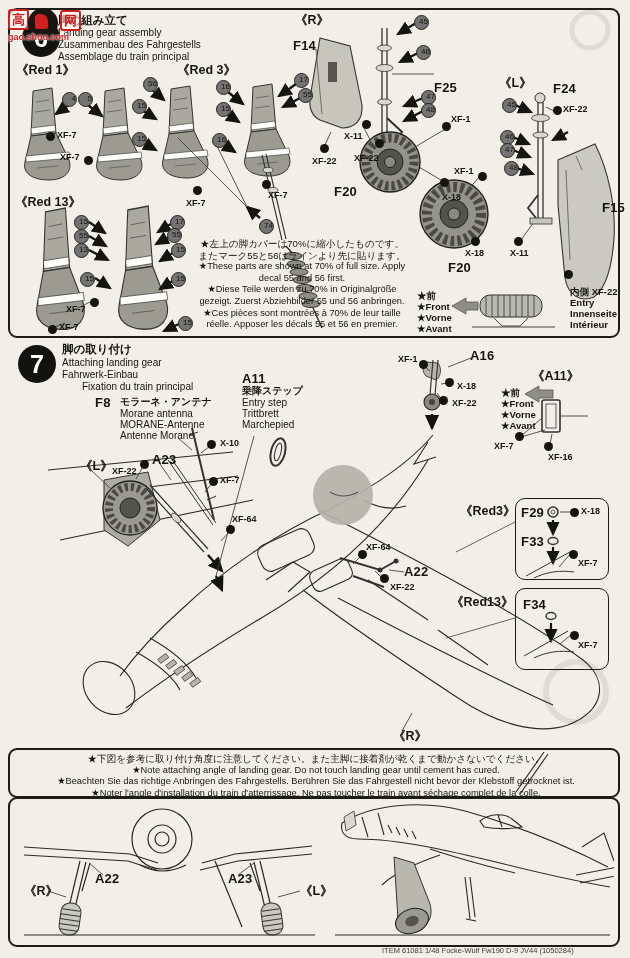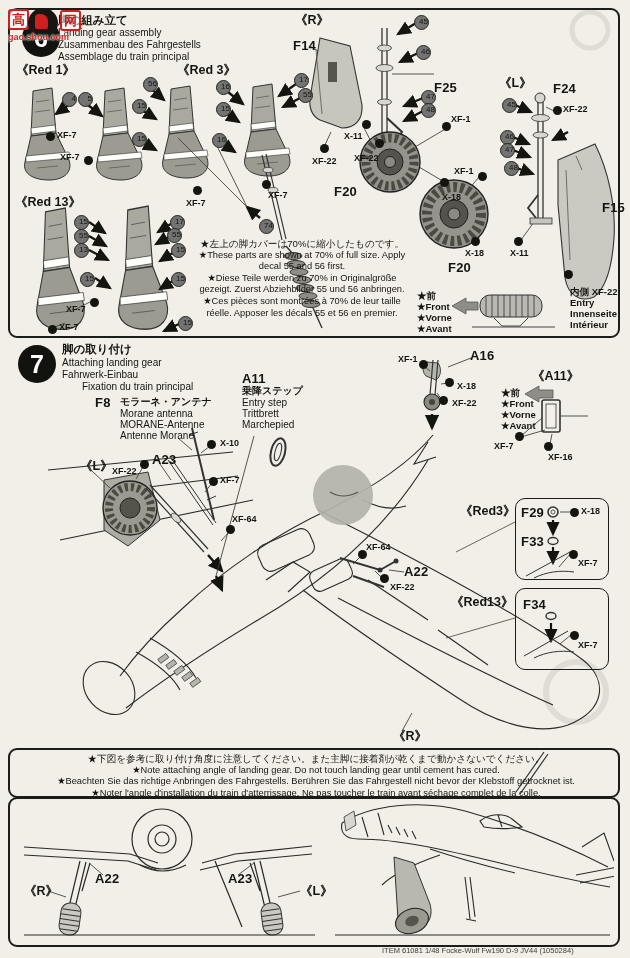--- a/index.html
+++ b/index.html
@@ -258,20 +258,21 @@
 
     <div class="mlist abs" style="left:407px;top:280px;">
       <div>★前</div>
       <div>★Front</div>
       <div>★Vorne</div>
       <div>★Avant</div>
     </div>
 
     <div class="noteblock" style="left:186px;top:228px;width:212px;">
       <div class="ja">★左上の脚カバーは70%に縮小したものです。</div>
+      <div class="ja">またマーク55と56はラインより先に貼ります。</div>
       <div>★These parts are shown at 70% of full size. Apply decal 55 and 56 first.</div>
       <div>★Diese Teile werden zu 70% in Originalgröße gezeigt. Zuerst Abziehbilder 55 und 56 anbringen.</div>
       <div>★Ces pièces sont montrées à 70% de leur taille réelle. Apposer les décals 55 et 56 en premier.</div>
     </div>
   </div>
 
   <div class="wm" style="left:8px;top:8px;width:150px;height:44px;">
     <span class="wmchar" style="left:0;top:1px;">高</span>
     <span class="wmthumb" style="left:20px;top:0;"></span>
     <span class="wmchar" style="left:52px;top:2px;">网</span>

